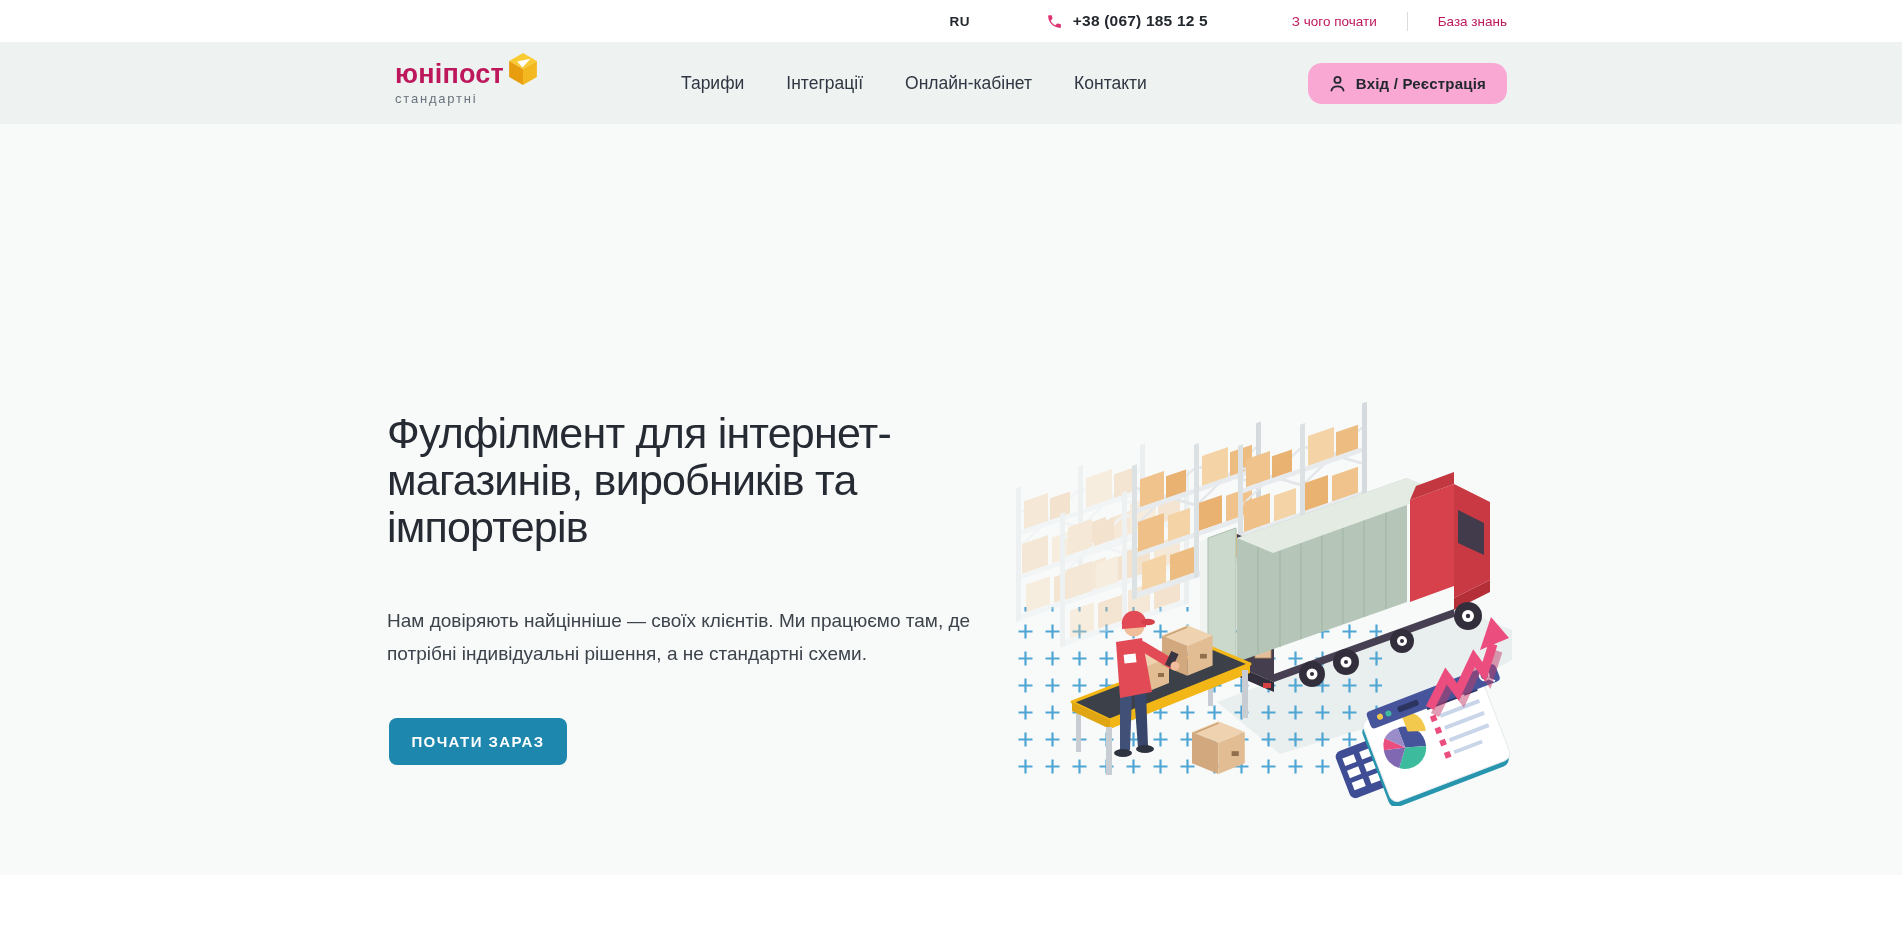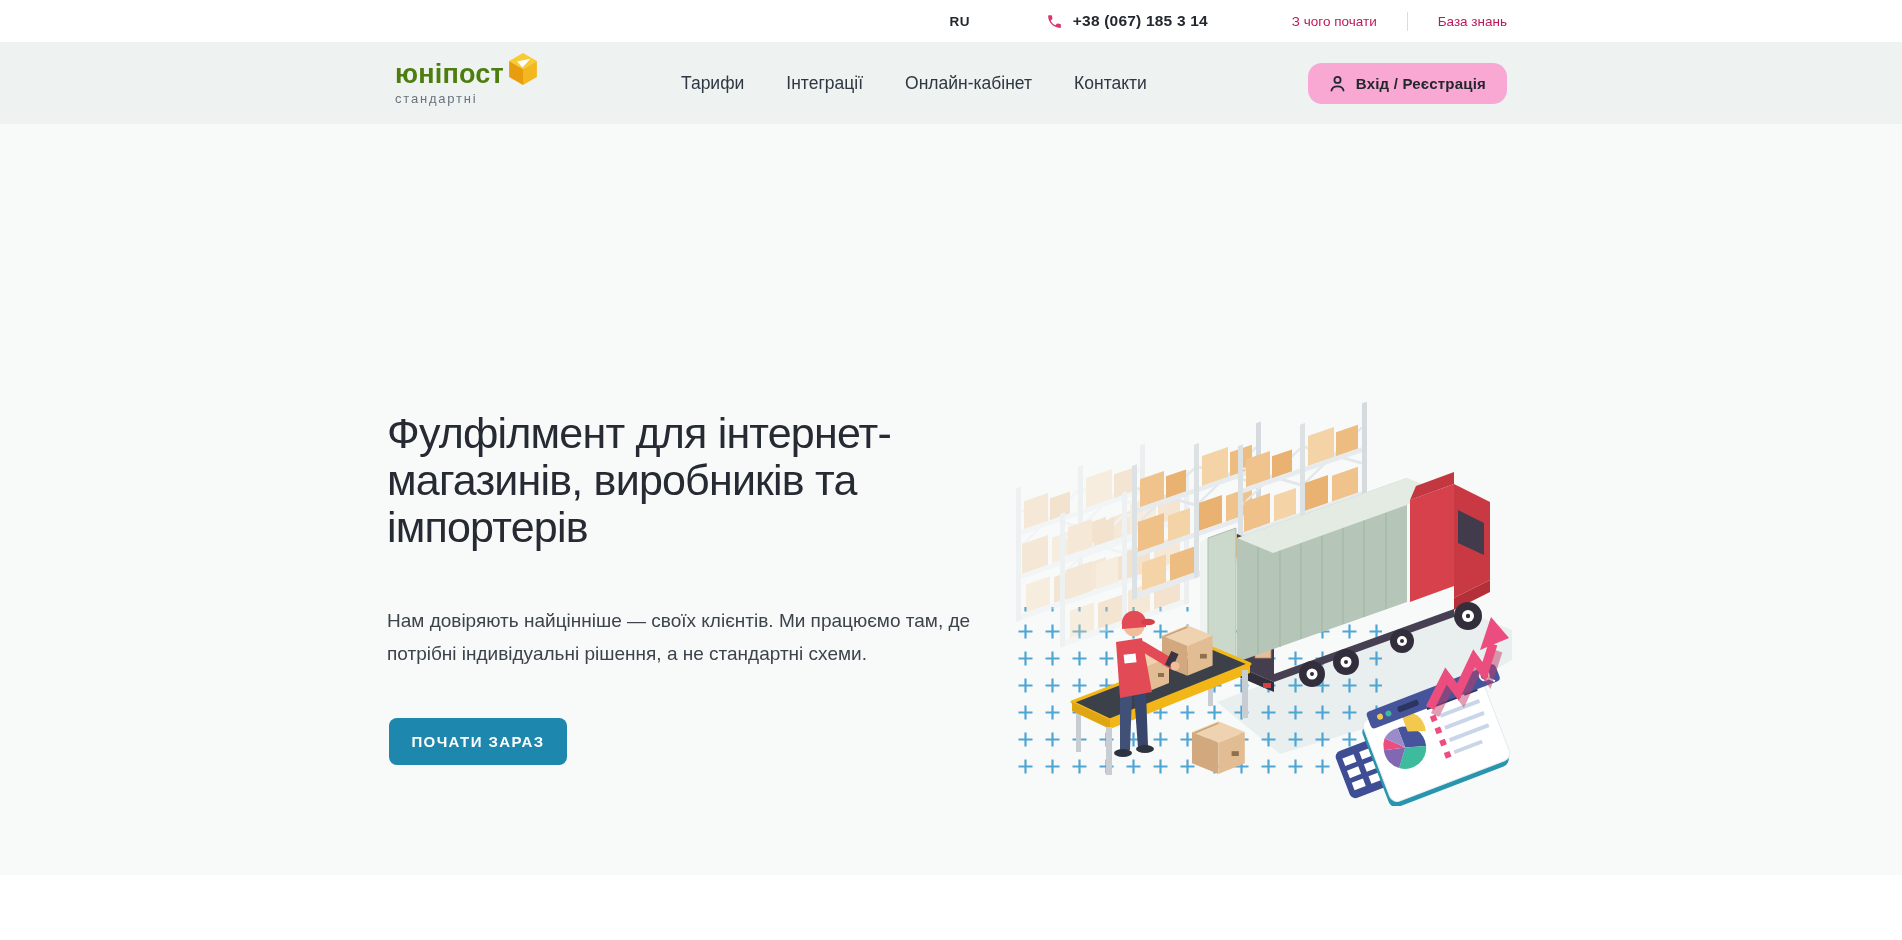--- a/index.html
+++ b/index.html
@@ -25,21 +25,21 @@
   .phone-group { display:flex; align-items:center; gap:10px; margin-right:84px; cursor:pointer; }
   .phone-group .num { font-size:15.5px; font-weight:bold; color:#23282E; letter-spacing:.2px; }
   .toplink { font-size:13.5px; color:#be185d; text-decoration:none; cursor:pointer; }
   .tb-divider { width:1px; height:19px; background:#D9DDE0; margin:0 30px; }
 
   
   .header { height:82px; background:#EEF2F1; }
   .header-inner { width:1112px; margin:0 auto; height:100%; display:flex; align-items:center; }
   .logo { width:152px; cursor:pointer; }
   .logo-row { display:flex; align-items:flex-start; }
-  .logo-title { font-size:27px; font-weight:800; color:#4d7c0f; letter-spacing:.2px; line-height:1; }
+  .logo-title { font-size:27px; font-weight:800; color:#be185d; letter-spacing:.2px; line-height:1; }
   .logo-cube { margin-left:4px; margin-top:-8px; }
   .logo-subtitle { display:block; font-size:13px; color:#6A737D; letter-spacing:1.8px; margin-top:3px; }
   .nav { display:flex; gap:42px; margin-left:134px; }
   .nav a { font-size:17.5px; color:#2F3742; text-decoration:none; cursor:pointer; white-space:nowrap; }
   .login-btn {
     margin-left:auto; display:flex; align-items:center; gap:10px;
     background:#f9a8d4; border:none; border-radius:14px; height:41px; padding:0 21px;
     font-family:"Liberation Sans", sans-serif; font-size:15px; font-weight:bold; color:#23282E;
     cursor:pointer; letter-spacing:.2px;
   }
@@ -70,21 +70,21 @@
 
 <div class="page">
 
   <div class="topbar">
     <div class="topbar-inner">
       <span class="lang">RU</span>
       <span class="phone-group">
         <svg width="17" height="17" viewBox="0 0 24 24">
           <path fill="#DC3472" d="M6.62 10.79c1.44 2.83 3.76 5.14 6.59 6.59l2.2-2.2c.27-.27.67-.36 1.02-.24 1.12.37 2.33.57 3.57.57.55 0 1 .45 1 1V20c0 .55-.45 1-1 1-9.39 0-17-7.61-17-17 0-.55.45-1 1-1h3.5c.55 0 1 .45 1 1 0 1.25.2 2.45.57 3.57.11.35.03.74-.25 1.02l-2.2 2.2z"></path>
         </svg>
-        <span class="num">+38 (067) 185 3 14</span>
+        <span class="num">+38 (067) 185 12 5</span>
       </span>
       <a class="toplink">З чого почати</a>
       <span class="tb-divider"></span>
       <a class="toplink">База знань</a>
     </div>
   </div>
 
   <header class="header">
     <div class="header-inner">
       <div class="logo">

